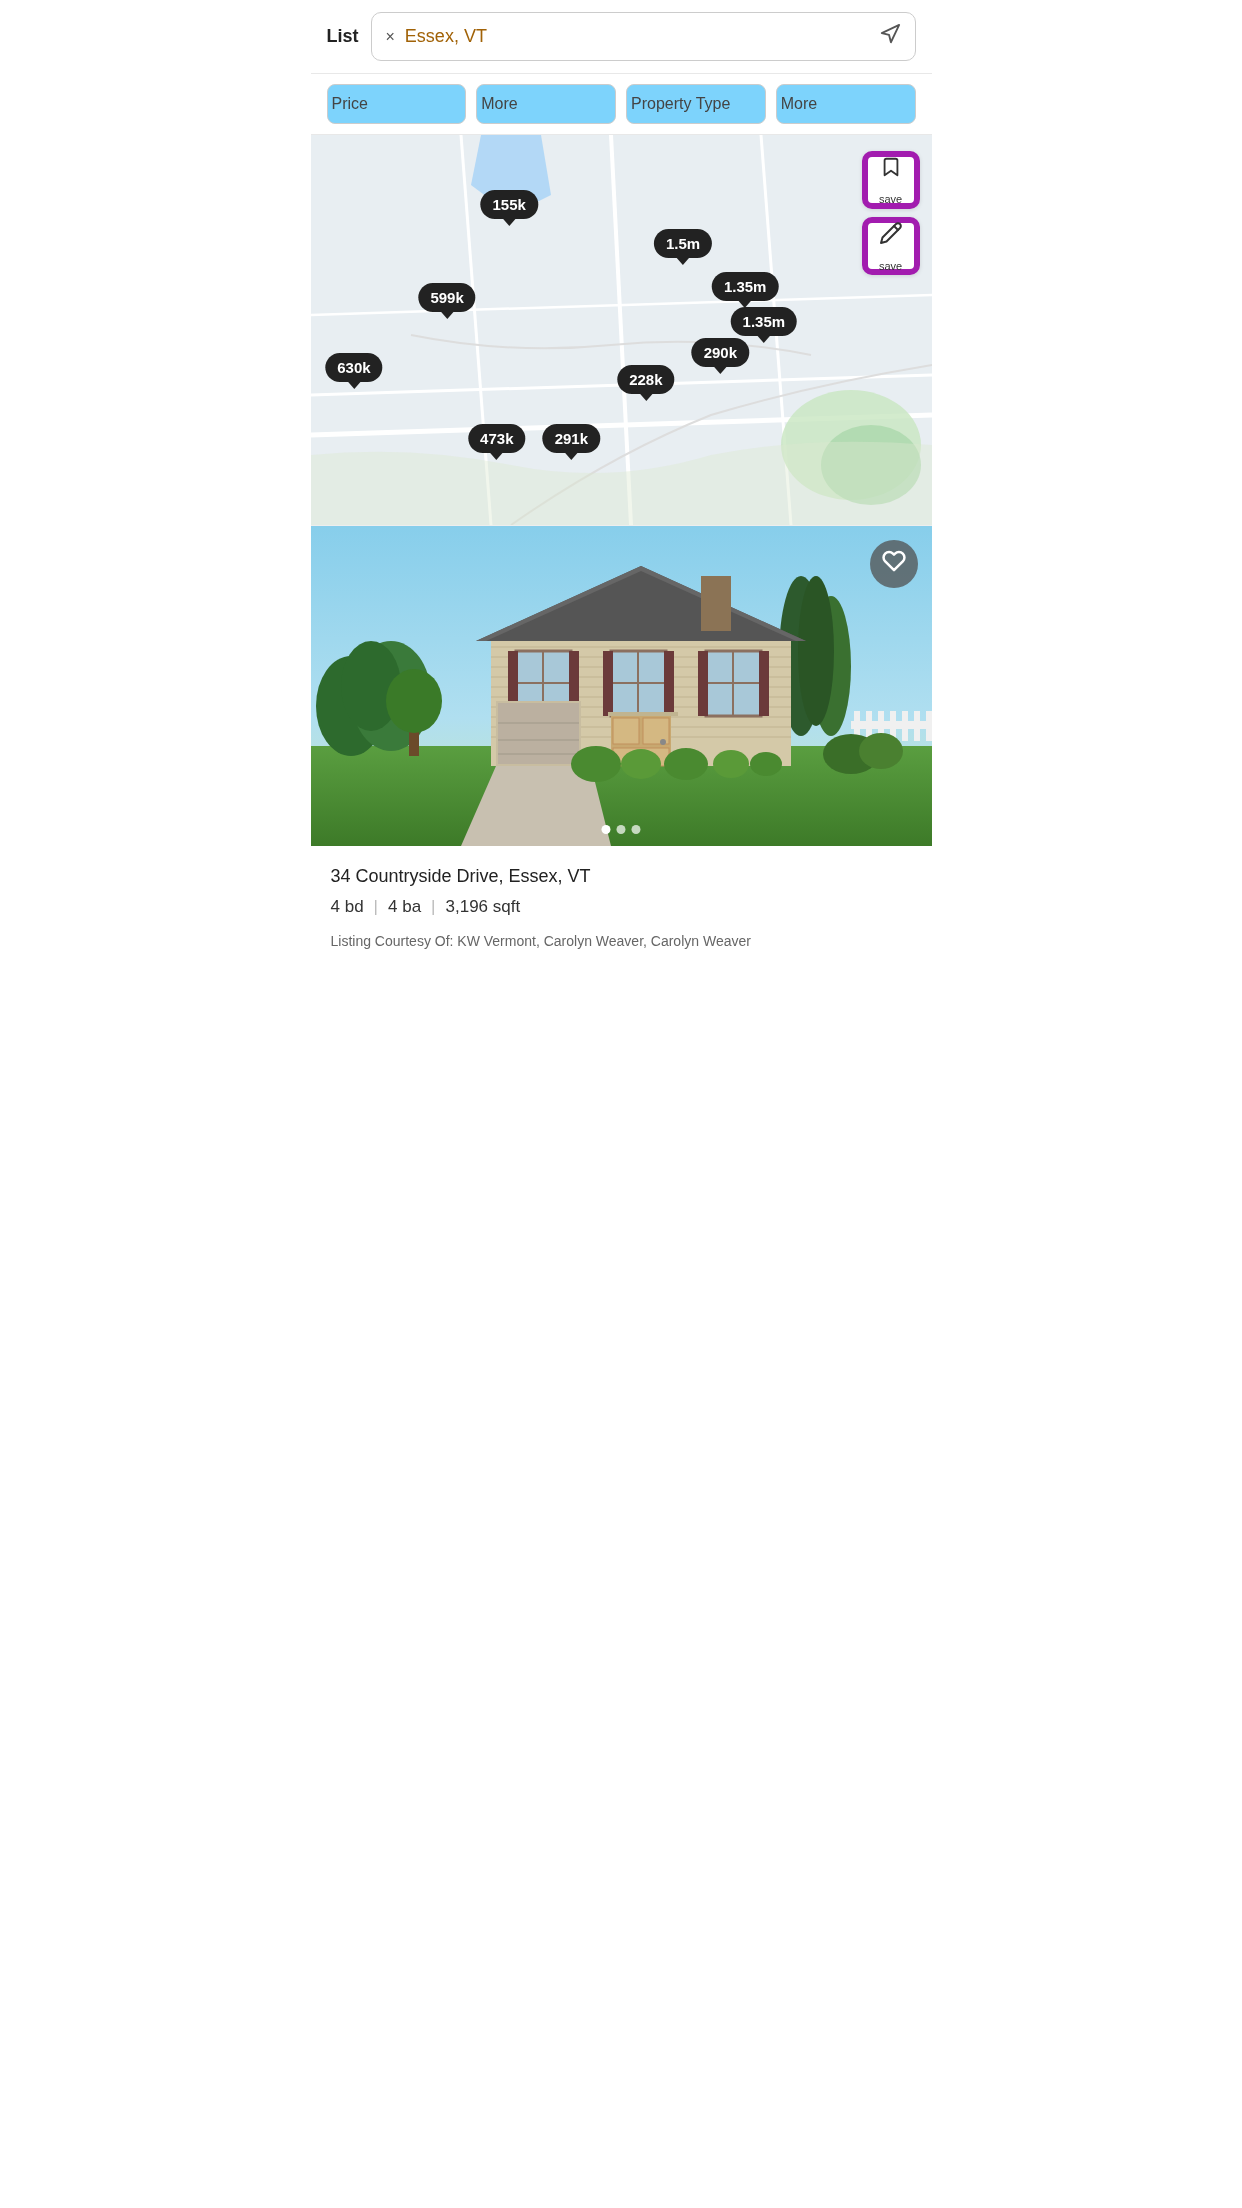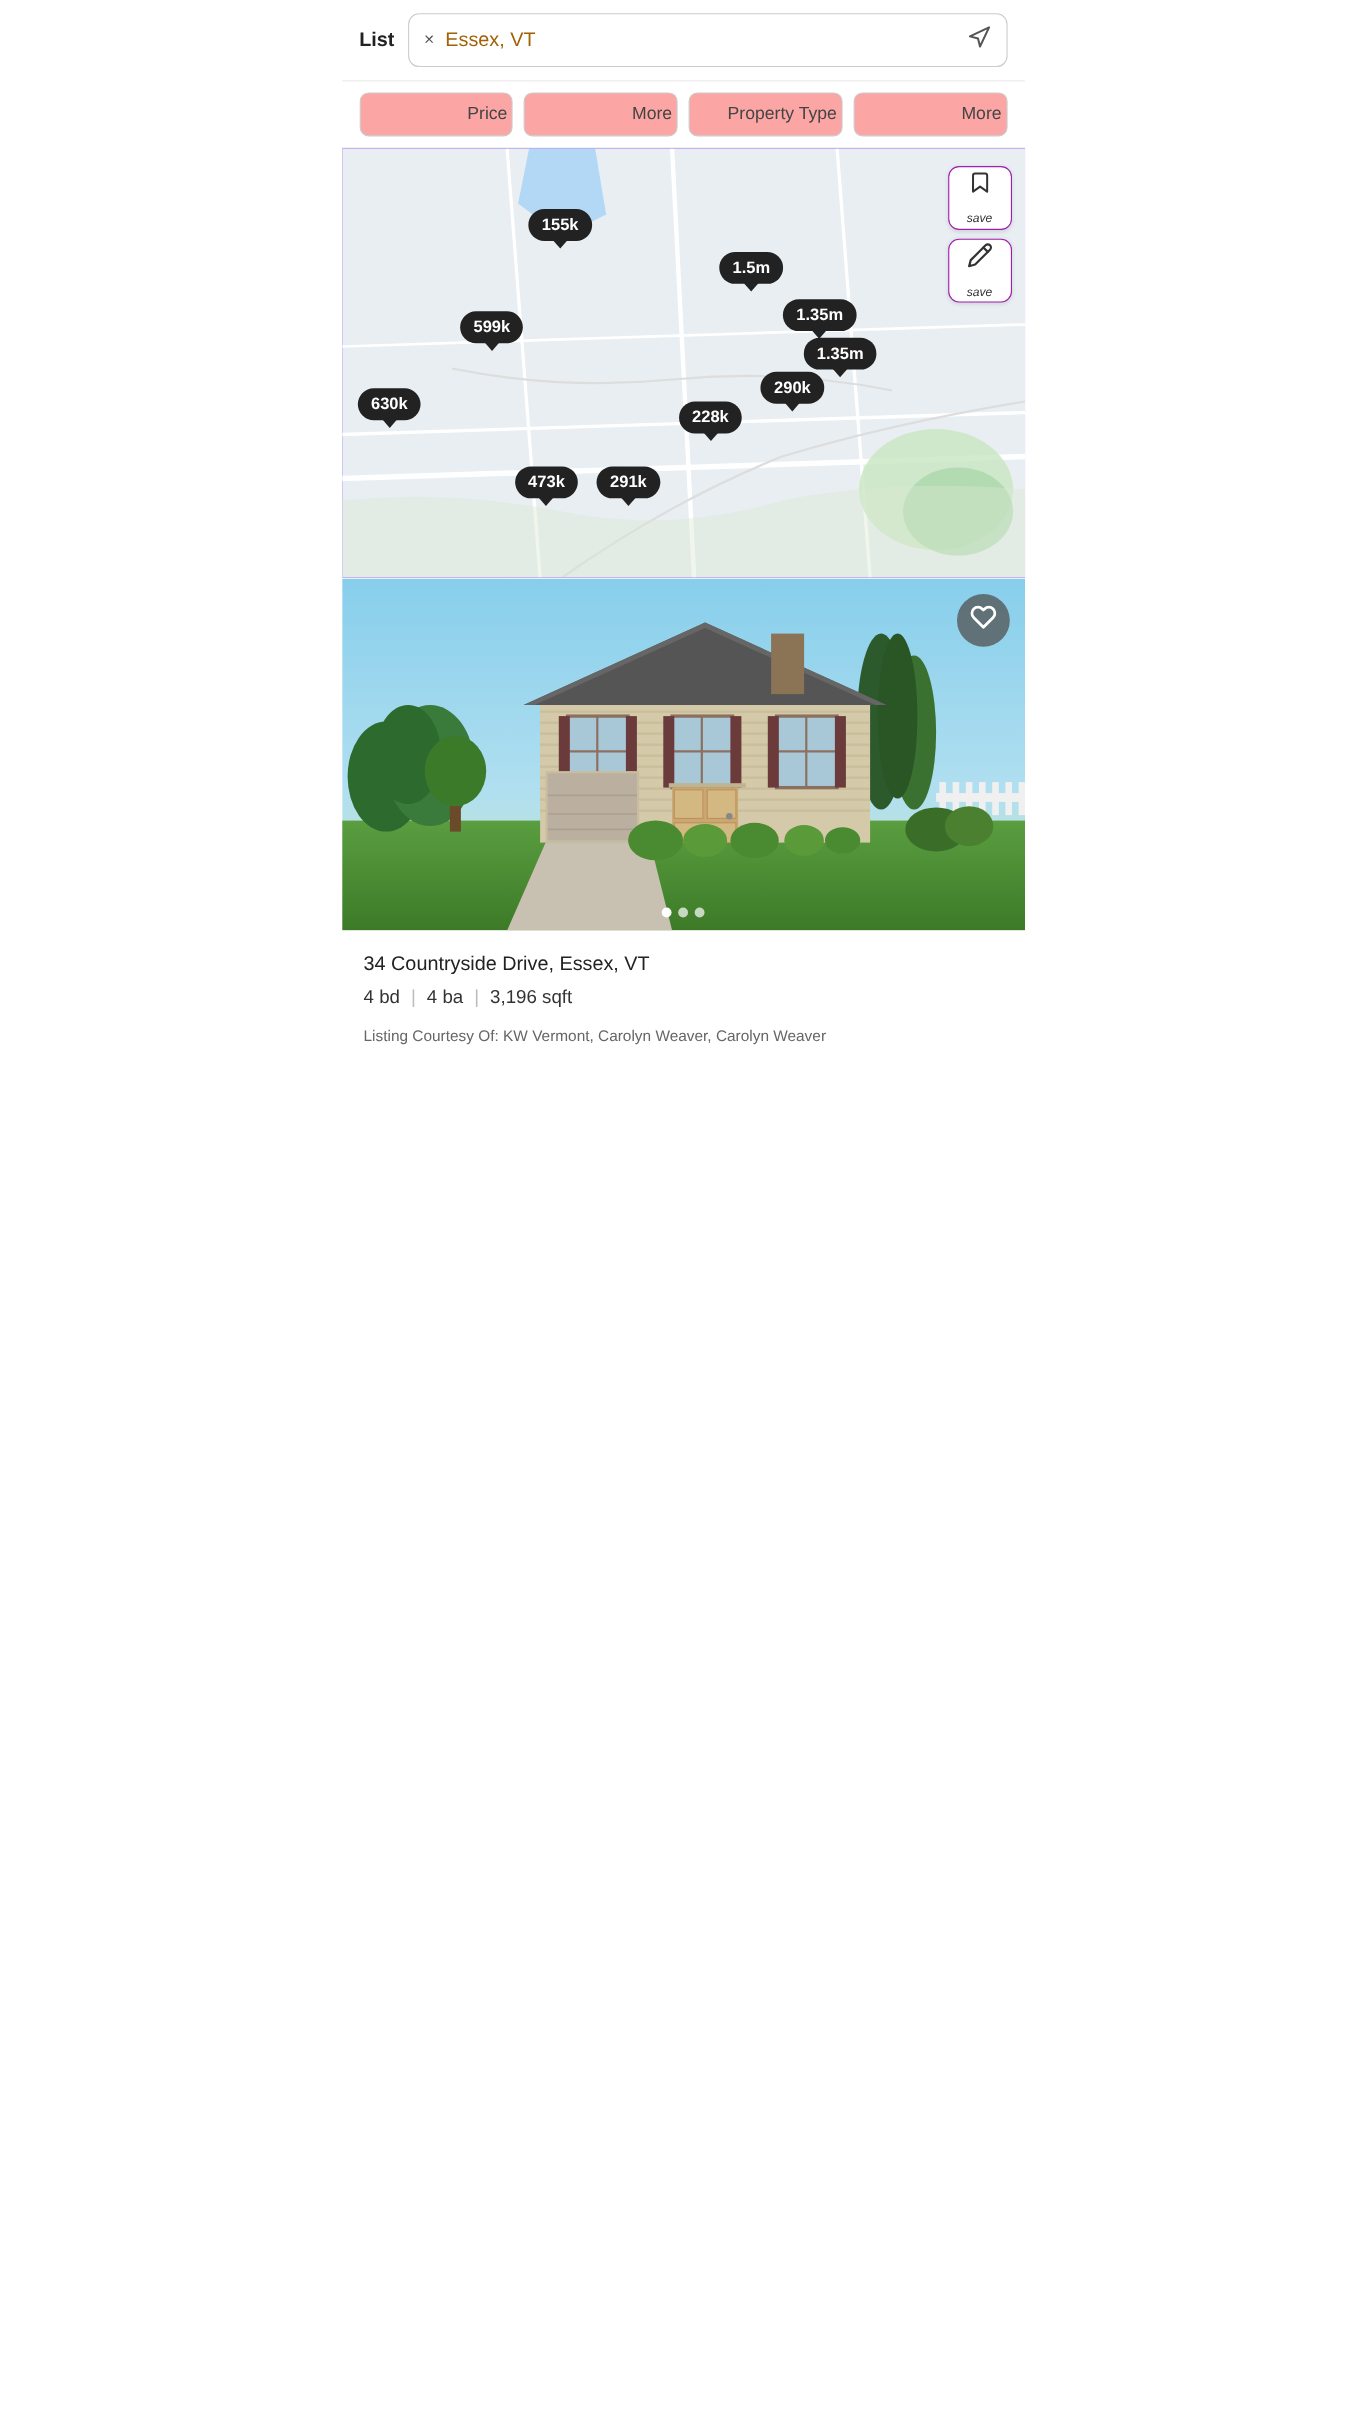--- a/index.html
+++ b/index.html
@@ -59,25 +59,25 @@
       display: flex;
       padding: 10px 16px;
       gap: 10px;
       border-bottom: 1px solid #e8e8e8;
     }
     .filter-btn {
       flex: 1;
       padding: 10px 4px;
       border: 1.5px solid #ccc;
       border-radius: 8px;
-      background: #fca5a5;
+      background: #7dd3fc;
       font-size: 16px;
       color: #444;
       cursor: pointer;
-      text-align: right;
+      text-align: left;
     }
 
     
     .map-area {
       position: relative;
       width: 100%;
       height: 390px;
       background: #8b5cf6;
       overflow: hidden;
     }
@@ -94,30 +94,29 @@
       right: 12px;
       top: 16px;
       display: flex;
       flex-direction: column;
       gap: 8px;
     }
     .map-action-btn {
       width: 58px;
       height: 58px;
       background: #fff;
-      border: 1px solid #a21caf;
+      border: 6px solid #a21caf;
       border-radius: 10px;
       display: flex;
       flex-direction: column;
       align-items: center;
       justify-content: center;
       cursor: pointer;
       gap: 10px;
       box-shadow: 0 1px 4px rgba(0,0,0,0.12);
-      font-style: italic;
     }
     .map-action-icon {
       font-size: 20px;
       color: #333;
     }
     .map-action-label {
       font-size: 11px;
       color: #333;
     }
 

